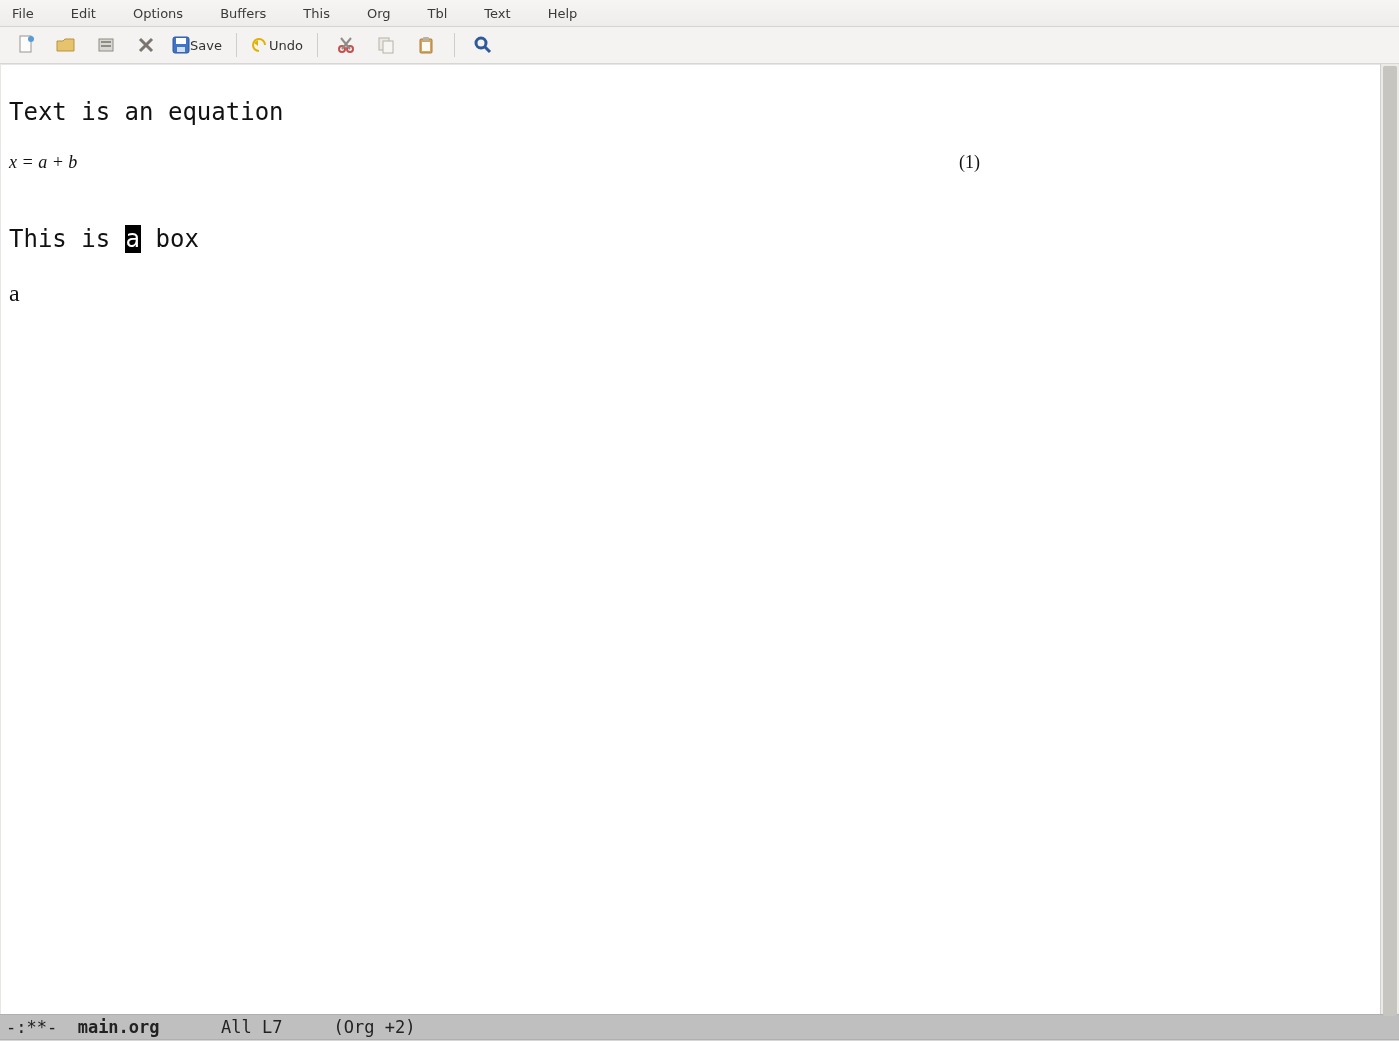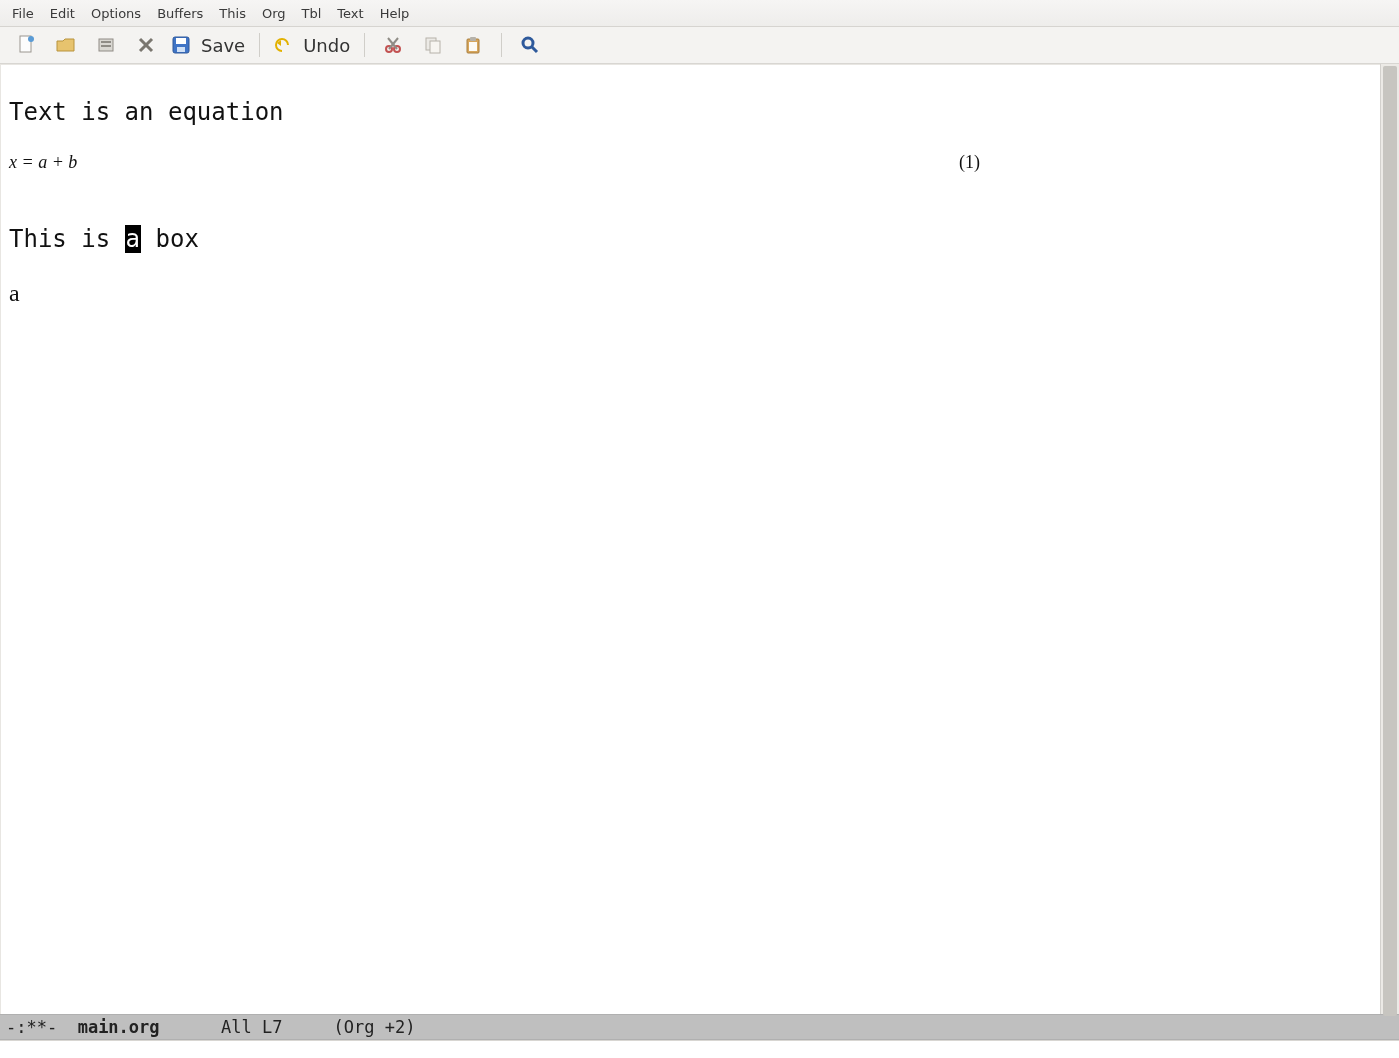--- a/index.html
+++ b/index.html
@@ -16,20 +16,21 @@
   
   .menubar {
     display: flex;
     align-items: center;
     height: 26px;
     background: linear-gradient(#f6f5f4,#eeedeb);
     border-bottom: 1px solid #d6d4d0;
     padding: 0 4px;
     font-size: 13px;
     color: #3a3a3a;
+    gap: 21px;
   }
   .menubar .menu-item {
     padding: 3px 8px 3px 8px;
     cursor: default;
   }
   
   .toolbar {
     display: flex;
     align-items: center;
     height: 36px;
@@ -42,23 +43,23 @@
     align-items: center;
     justify-content: center;
     min-width: 28px;
     height: 28px;
     padding: 0 4px;
     margin: 0 2px;
     border-radius: 3px;
   }
   .toolbar .tb-btn svg { display:block; }
   .toolbar .tb-btn .lbl {
-    font-size: 18px;
+    font-size: 13px;
     color: #333;
-    margin-left: 11px;
+    margin-left: 0;
   }
   .toolbar .sep {
     width: 1px;
     height: 24px;
     background: #d0cec9;
     margin: 0 8px;
   }
   
   .buffer-wrap {
     position: relative;

